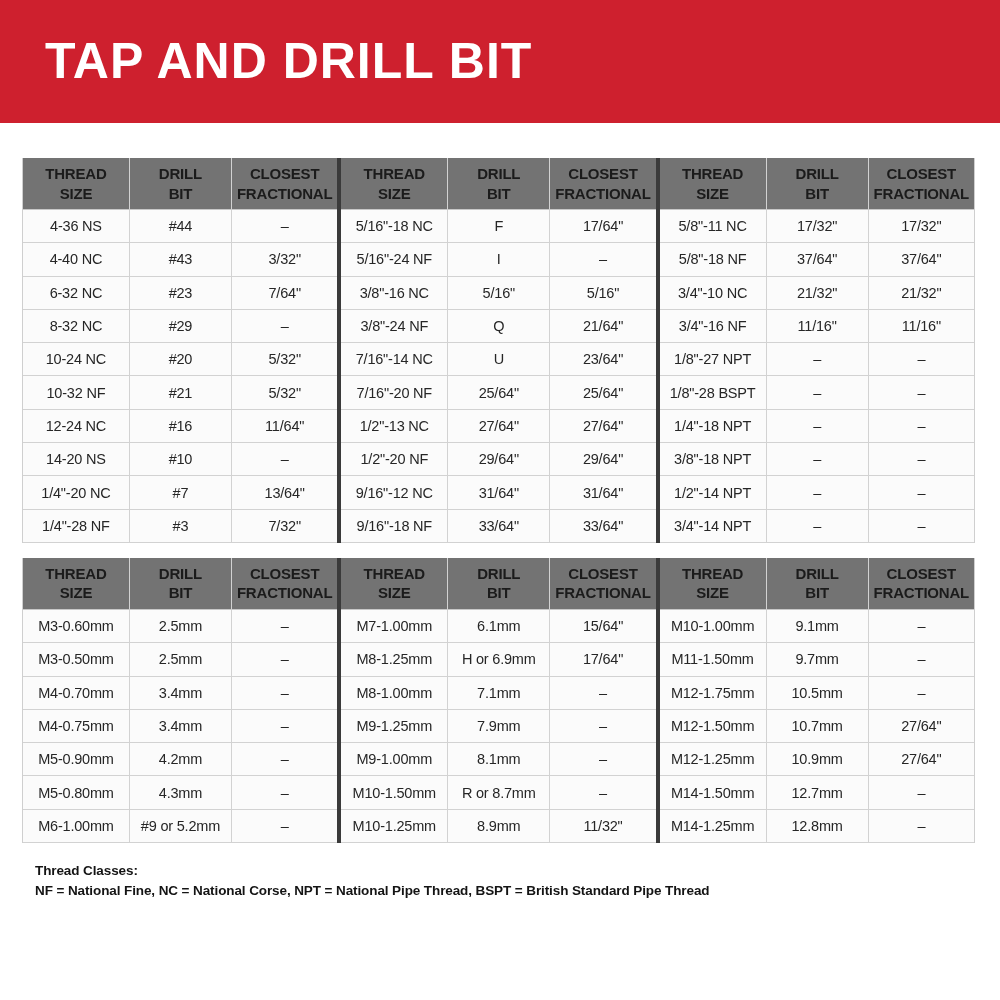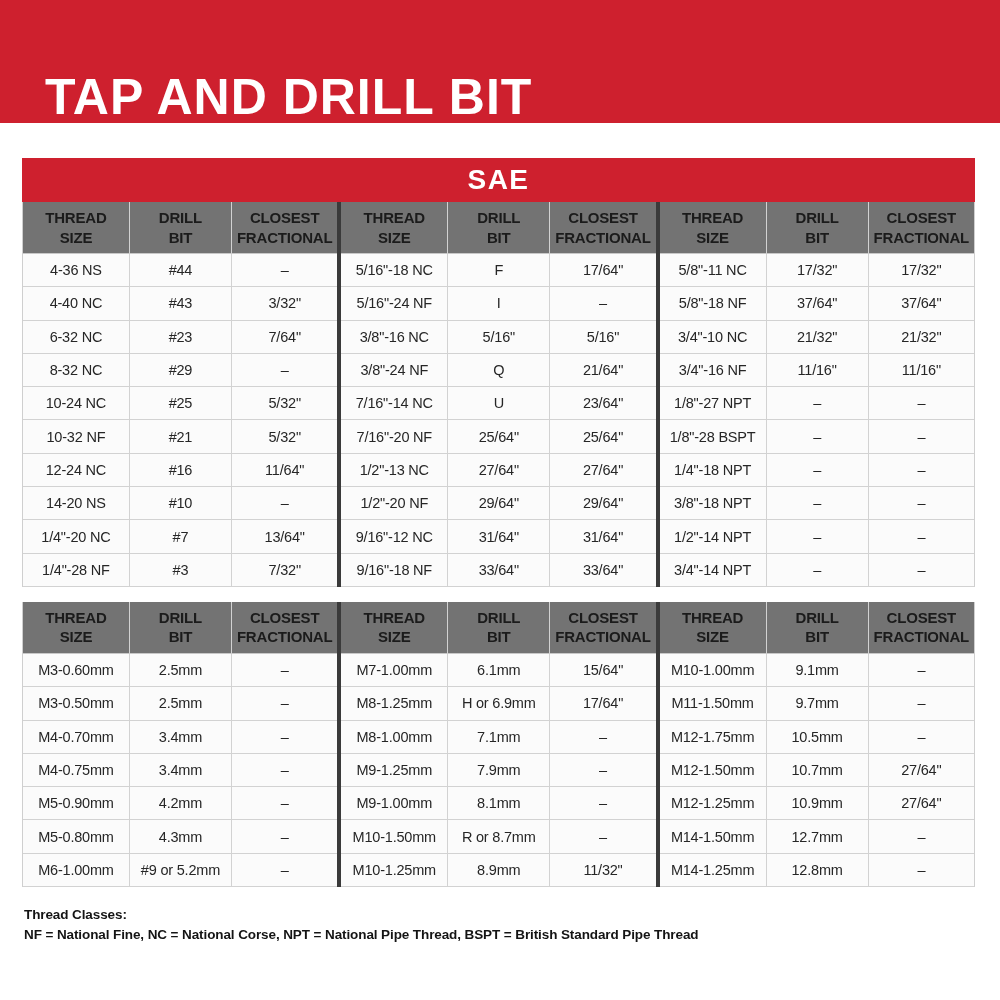--- a/index.html
+++ b/index.html
@@ -3,21 +3,21 @@
 <meta charset="utf-8">
 <style>
   html,body{margin:0;padding:0;}
   body{
     width:1000px;height:1000px;overflow:hidden;background:#ffffff;
     font-family:"Liberation Sans", sans-serif;
     -webkit-font-smoothing:antialiased;
   }
   .banner{
     height:123px;background:var(--brand-red,#ce202e);
-    display:flex;align-items:flex-end;box-sizing:border-box;padding-left:45px;
+    display:flex;align-items:center;box-sizing:border-box;padding-left:45px;
   }
   .banner h1{
     margin:0;color:#ffffff;font-weight:bold;font-size:50px;line-height:1.05;
     letter-spacing:1px;
   }
   .content{margin:0 25px 0 22px;}
   section.tbl{margin-top:35px;}
   section.tbl + section.tbl{margin-top:15px;}
   .bar{
     height:44px;display:flex;align-items:center;justify-content:center;
@@ -39,36 +39,33 @@
     border-bottom:1px solid #c8c8c8;box-sizing:border-box;
   }
   .cell{
     background:#fbfbfb;height:33.3px;
     display:flex;align-items:center;justify-content:center;
     font-size:14.5px;color:#262626;letter-spacing:-0.2px;
     border-bottom:1px solid #d2d2d2;box-sizing:border-box;
   }
   .c0,.c1{border-right:1px solid #d2d2d2;}
   .footnote{
-    margin:18px 0 0 24px;font-size:13.5px;font-weight:bold;color:#141414;
+    margin:18px 0 0 35px;font-size:13.5px;font-weight:bold;color:#141414;
     line-height:1.45;letter-spacing:-0.1px;
   }
 </style>
 </head>
 <body style="--brand-red: #ce202e; --brand-black: #0b0b0b;">
 
 <header class="banner">
   <h1><span>TAP AND DRILL BIT</span><br></h1>
 </header>
 
 <div class="content" id="tables">
     <section class="tbl">
-      <div class="bar sae">
-        <span>SAE</span>
-      </div>
       <div class="tgrid">
         <div class="group">
           <div class="hcell c0">THREAD
 SIZE</div>
           <div class="hcell c1">DRILL
 BIT</div>
           <div class="hcell c2">CLOSEST
 FRACTIONAL</div>
           <div class="cell c0">4-36 NS</div>
           <div class="cell c1">#44</div>
@@ -76,21 +73,21 @@
           <div class="cell c0">4-40 NC</div>
           <div class="cell c1">#43</div>
           <div class="cell c2">3/32"</div>
           <div class="cell c0">6-32 NC</div>
           <div class="cell c1">#23</div>
           <div class="cell c2">7/64"</div>
           <div class="cell c0">8-32 NC</div>
           <div class="cell c1">#29</div>
           <div class="cell c2">–</div>
           <div class="cell c0">10-24 NC</div>
-          <div class="cell c1">#25</div>
+          <div class="cell c1">#20</div>
           <div class="cell c2">5/32"</div>
           <div class="cell c0">10-32 NF</div>
           <div class="cell c1">#21</div>
           <div class="cell c2">5/32"</div>
           <div class="cell c0">12-24 NC</div>
           <div class="cell c1">#16</div>
           <div class="cell c2">11/64"</div>
           <div class="cell c0">14-20 NS</div>
           <div class="cell c1">#10</div>
           <div class="cell c2">–</div>

